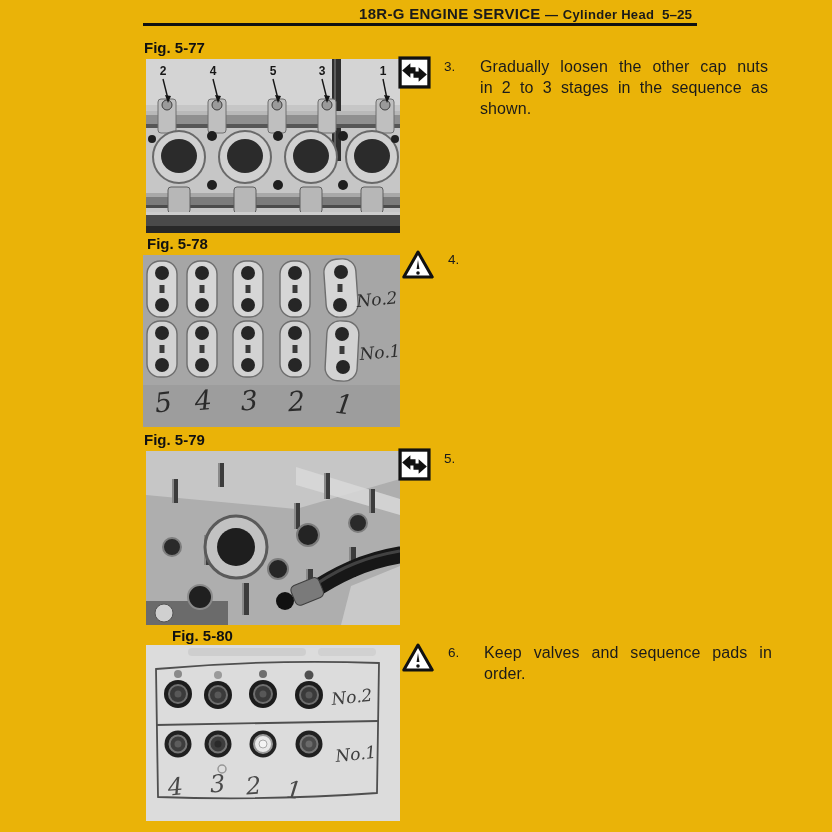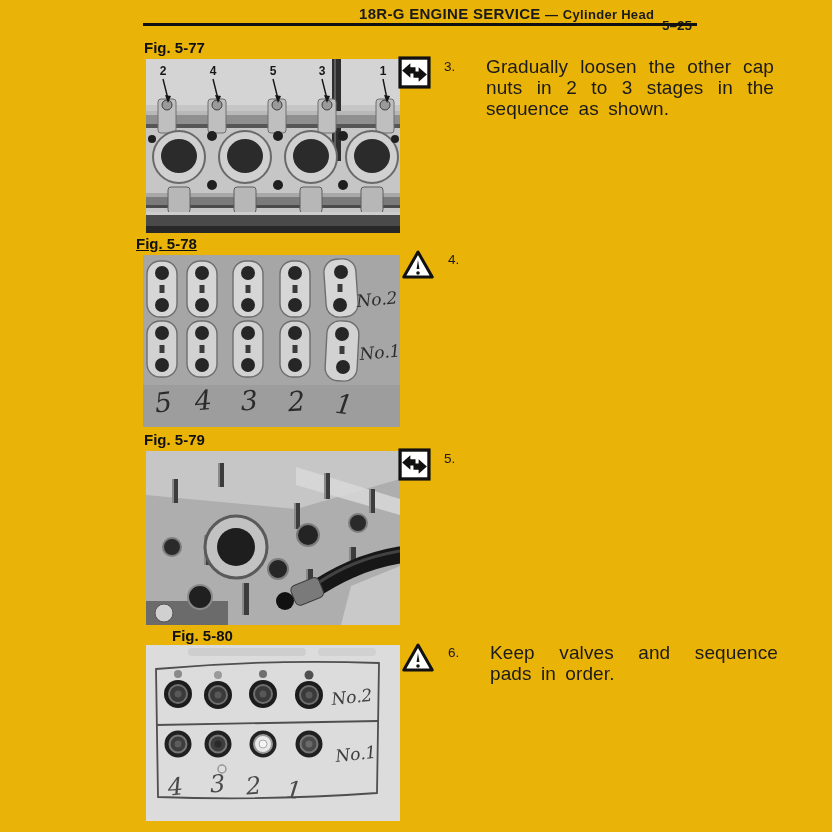--- a/index.html
+++ b/index.html
@@ -3,30 +3,30 @@
 <meta charset="utf-8">
 <style>
   html,body { margin:0; padding:0; background:#ffffff; }
   .page {
     position:relative; width:832px; height:832px; background:#eab308;
     font-family:"Liberation Sans", sans-serif; color:#1a1a1a; overflow:hidden;
   }
   
   .header-title { position:absolute; left:359px; top:5px; font-weight:bold; font-size:15px; letter-spacing:0.3px; white-space:nowrap; }
   .header-sub { font-size:13px; }
-  .header-page { position:absolute; left:662px; top:18px; font-weight:bold; font-size:13.5px; }
+  .header-page { position:absolute; left:662px; top:7px; font-weight:bold; font-size:13.5px; }
   .header-rule { position:absolute; left:143px; top:23px; width:554px; height:2.5px; background:#111; }
   
   .fig-label { position:absolute; font-weight:bold; font-size:15px; color:#111; }
   .photo { position:absolute; display:block; }
   
   .instr { position:absolute; left:398px; width:414px; display:flex; align-items:flex-start; }
   .instr .icon-wrap { flex:0 0 34px; height:34px; }
   .instr .num { margin-left:12px; flex:0 0 24px; font-size:13.5px; line-height:21px; color:#1b1b1b; }
-  .instr .txt { margin-left:18px; width:288px; font-size:19px; line-height:21px;
+  .instr .txt { margin-left:12px; width:288px; font-size:16px; line-height:21px;
                 text-align:justify; word-spacing:4px; letter-spacing:0.1px; color:#1b1b1b; }
   .hand { font-family:"DejaVu Serif", serif; font-style:italic; }
 </style>
 </head>
 <body>
 
 <div class="page">
 
   <div class="header-title">
     <span>18R-G ENGINE SERVICE</span>
@@ -129,21 +129,21 @@
         <polygon points="72,44 69,36 75,37" fill="#161616" stroke="none"></polygon>
       <line x1="127" y1="20" x2="132" y2="40"></line>
         <polygon points="132,44 129,36 135,37" fill="#161616" stroke="none"></polygon>
       <line x1="176" y1="20" x2="181" y2="40"></line>
         <polygon points="181,44 178,36 184,37" fill="#161616" stroke="none"></polygon>
       <line x1="237" y1="20" x2="241" y2="40"></line>
         <polygon points="241,44 238,36 244,37" fill="#161616" stroke="none"></polygon>
     </g>
   </svg>
 
-  <div class="fig-label" style="left:136px; top:235px;text-decoration:underline;">Fig. 5-78</div>
+  <div class="fig-label" style="left:147px; top:235px;">Fig. 5-78</div>
   <svg class="photo" style="left:143px; top:255px;" width="257" height="172" viewBox="0 0 257 172">
     <rect x="0" y="0" width="257" height="172" fill="#a6a6a6"></rect>
     <rect x="0" y="130" width="257" height="42" fill="#9d9d9d"></rect>
     <g>
 
       <g>
         <rect x="4" y="6" width="30" height="56" rx="13" fill="#d6d6d6" stroke="#6e6e6e" stroke-width="1.4"></rect>
         <circle cx="19" cy="18" r="7" fill="#262626"></circle>
           <circle cx="19" cy="50" r="7" fill="#262626"></circle>
           <rect x="16.5" y="30" width="5" height="8" fill="#3a3a3a"></rect>

